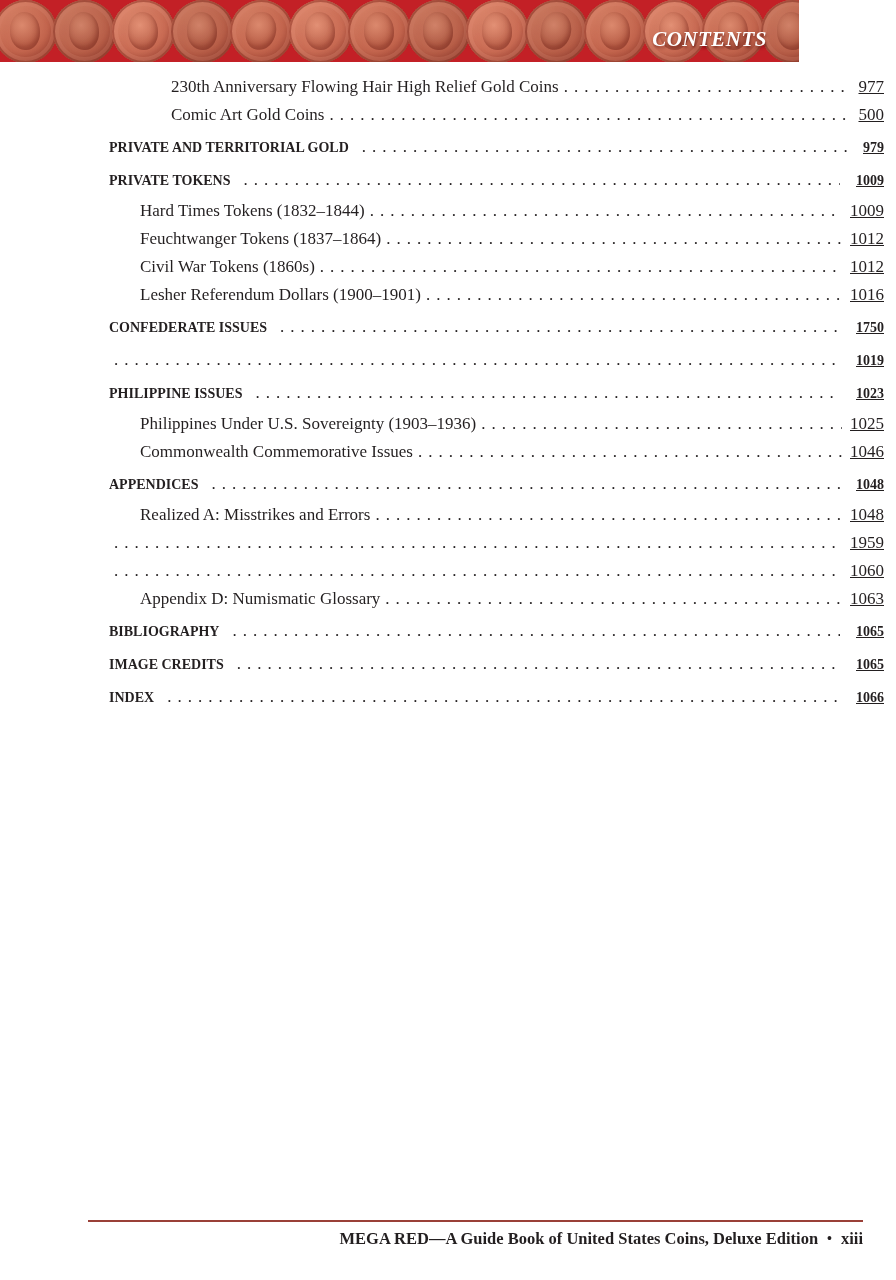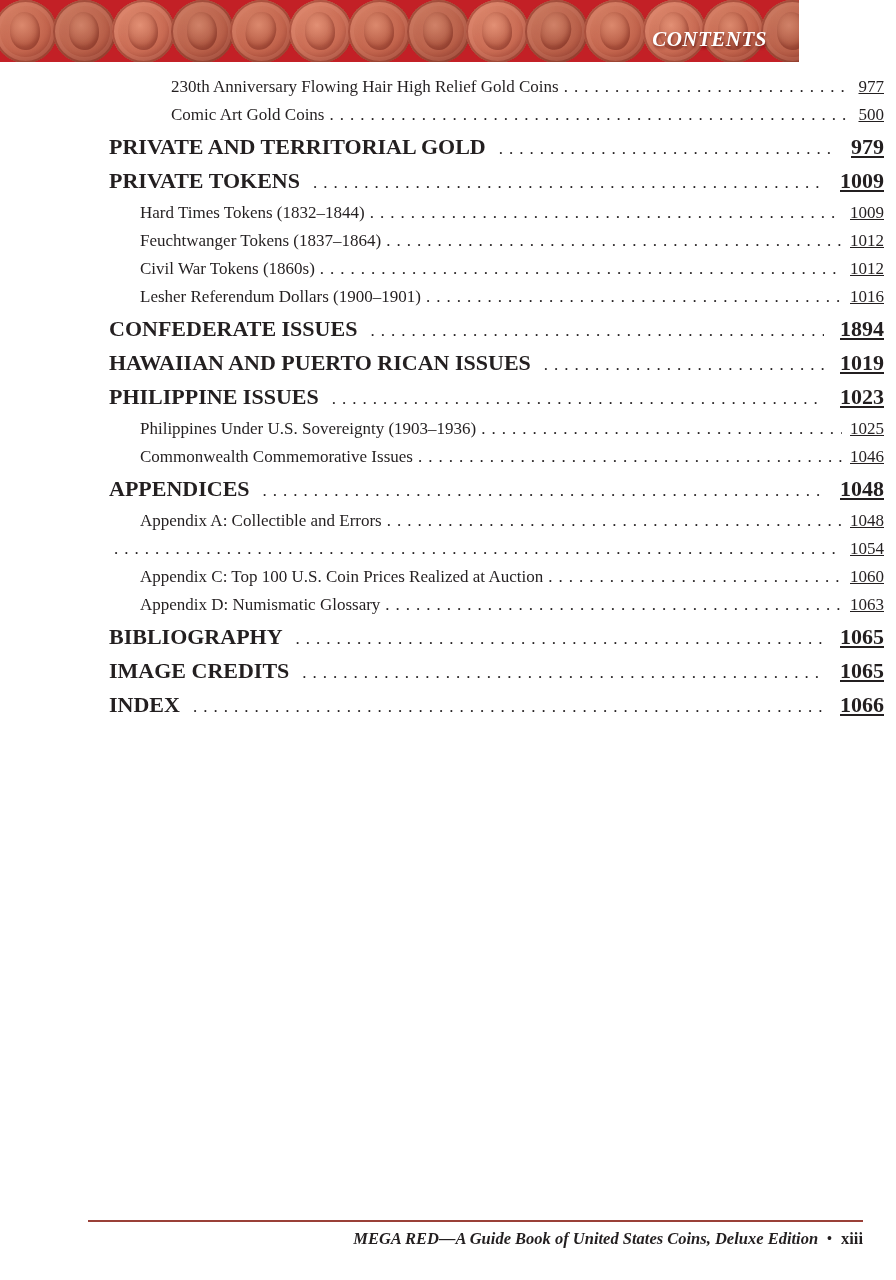--- a/index.html
+++ b/index.html
@@ -78,21 +78,21 @@
     width: 896px;
     padding: 11px 33px 0 88px;
     margin-left: 21px;
   }
   .toc-row {
     display: flex;
     align-items: baseline;
     line-height: 28px;
     font-size: 17px;
   }
-  .toc-row.bold { font-size: 22px; gap: 8px; }
+  .toc-row.bold { font-size: 14px; gap: 8px; }
   .toc-row.bold { margin-top: 4px; margin-bottom: 2px; }
   .toc-row.lvl1 .label { padding-left: 31px; font-family: Liberation Serif, serif; }
   .toc-row.lvl2 .label { padding-left: 62px; }
   .toc-row.bold .label, .toc-row.bold .page { font-weight: bold; }
   .label { flex: none; white-space: nowrap; }
   .dots {
     flex: 1 1 auto;
     overflow: hidden;
     white-space: nowrap;
     margin: 0 8px 0 5px;
@@ -115,21 +115,21 @@
     height: 2px;
     background: var(--rule-red);
     border: none;
   }
   .footer-text {
     margin-top: 7px;
     text-align: right;
     font-size: 16.5px;
     font-weight: bold;
   }
-  .book-title { font-style: italic; }
+  .book-title { }
   .sep { font-style: normal; margin: 0 9px; font-size: 14px; position: relative; top: -1px; }
   .folio { font-style: normal; }
 </style>
 </head>
 <body>
 
 <div class="page">
 
   <div class="banner">
     <div class="coin-strip">
@@ -190,24 +190,23 @@
         <span class="page">1012</span>
       </div>
       <div class="toc-row lvl1">
         <span class="label">Lesher Referendum Dollars (1900–1901)</span>
         <span class="dots"></span>
         <span class="page">1016</span>
       </div>
       <div class="toc-row lvl0 bold">
         <span class="label">CONFEDERATE ISSUES</span>
         <span class="dots"></span>
-        <span class="page">1894</span>
-      </div>
-      <div class="toc-row lvl0 bold">
-        <span class="label">HAWAIIAN AND PUERTO RICAN ISSUES</span>
+        <span class="page">1750</span>
+      </div>
+      <div class="toc-row lvl0 bold">
         <span class="dots"></span>
         <span class="page">1019</span>
       </div>
       <div class="toc-row lvl0 bold">
         <span class="label">PHILIPPINE ISSUES</span>
         <span class="dots"></span>
         <span class="page">1023</span>
       </div>
       <div class="toc-row lvl1">
         <span class="label">Philippines Under U.S. Sovereignty (1903–1936)</span>
@@ -218,30 +217,29 @@
         <span class="label">Commonwealth Commemorative Issues</span>
         <span class="dots"></span>
         <span class="page">1046</span>
       </div>
       <div class="toc-row lvl0 bold">
         <span class="label">APPENDICES</span>
         <span class="dots"></span>
         <span class="page">1048</span>
       </div>
       <div class="toc-row lvl1">
-        <span class="label">Appendix A: Collectible and Errors</span>
+        <span class="label">Realized A: Misstrikes and Errors</span>
         <span class="dots"></span>
         <span class="page">1048</span>
       </div>
       <div class="toc-row lvl1">
         <span class="dots"></span>
-        <span class="page">1054</span>
-      </div>
-      <div class="toc-row lvl1">
-        <span class="label">Appendix C: Top 100 U.S. Coin Prices Realized at Auction</span>
+        <span class="page">1959</span>
+      </div>
+      <div class="toc-row lvl1">
         <span class="dots"></span>
         <span class="page">1060</span>
       </div>
       <div class="toc-row lvl1">
         <span class="label">Appendix D: Numismatic Glossary</span>
         <span class="dots"></span>
         <span class="page">1063</span>
       </div>
       <div class="toc-row lvl0 bold">
         <span class="label">BIBLIOGRAPHY</span>

